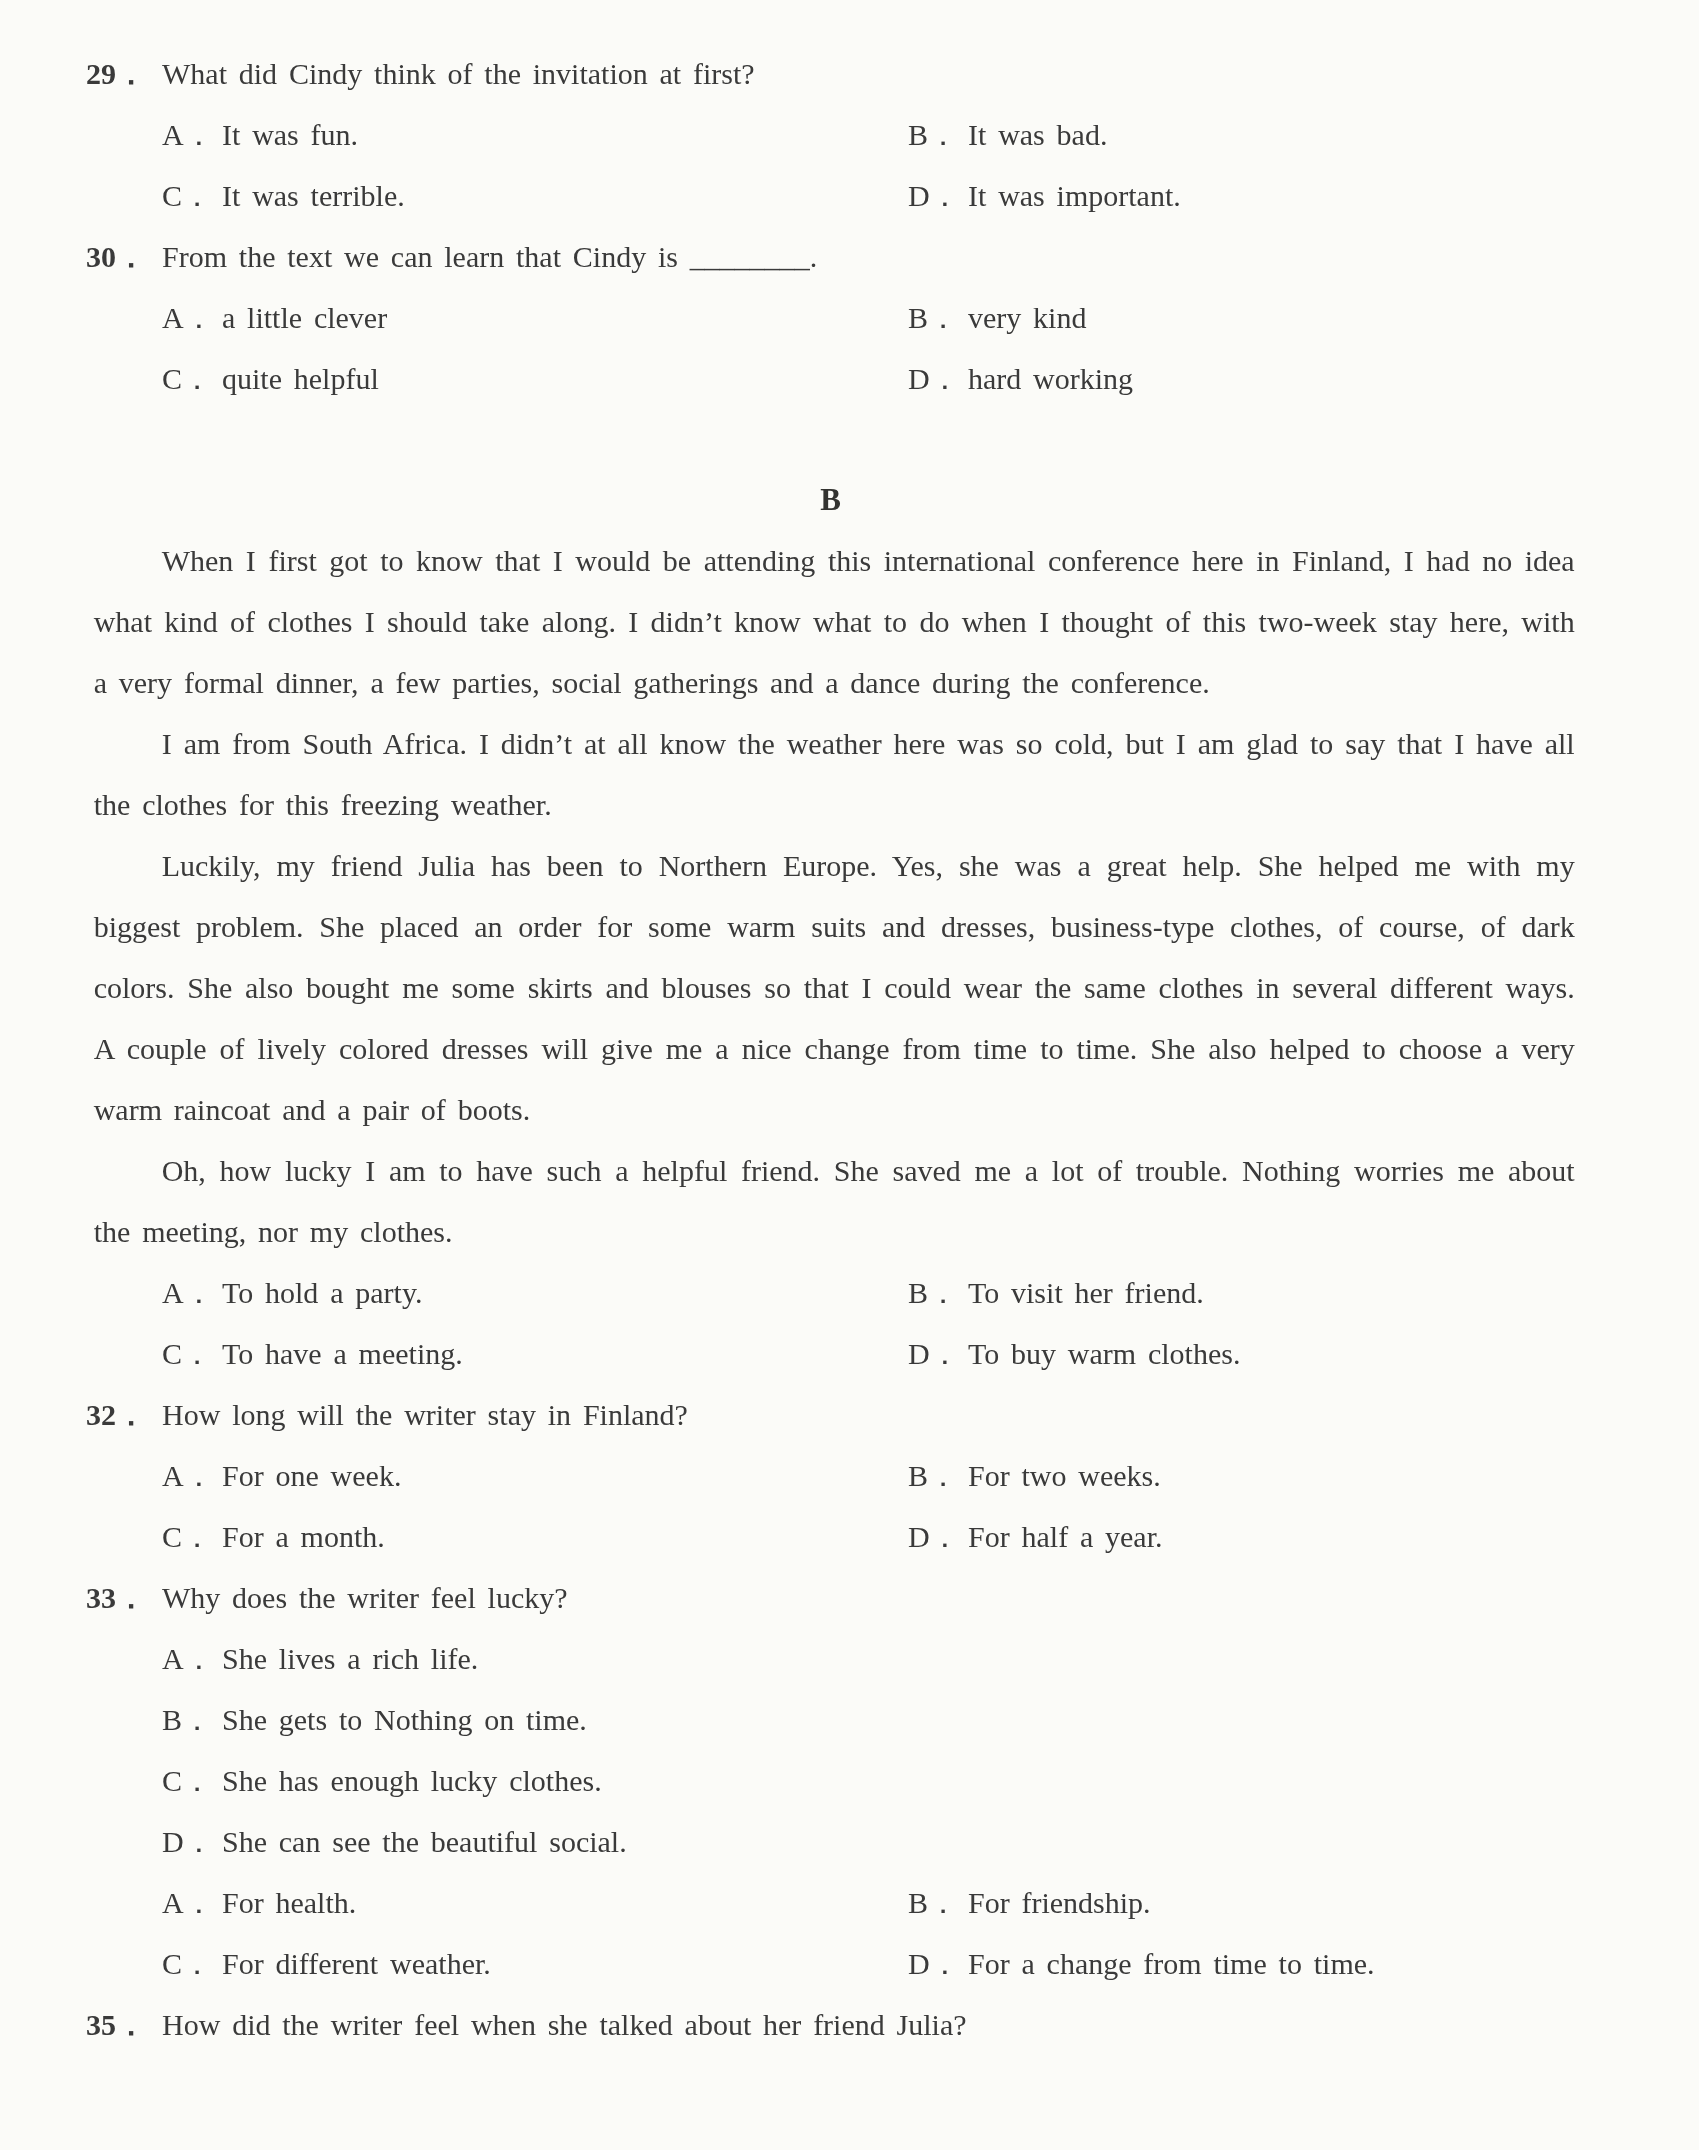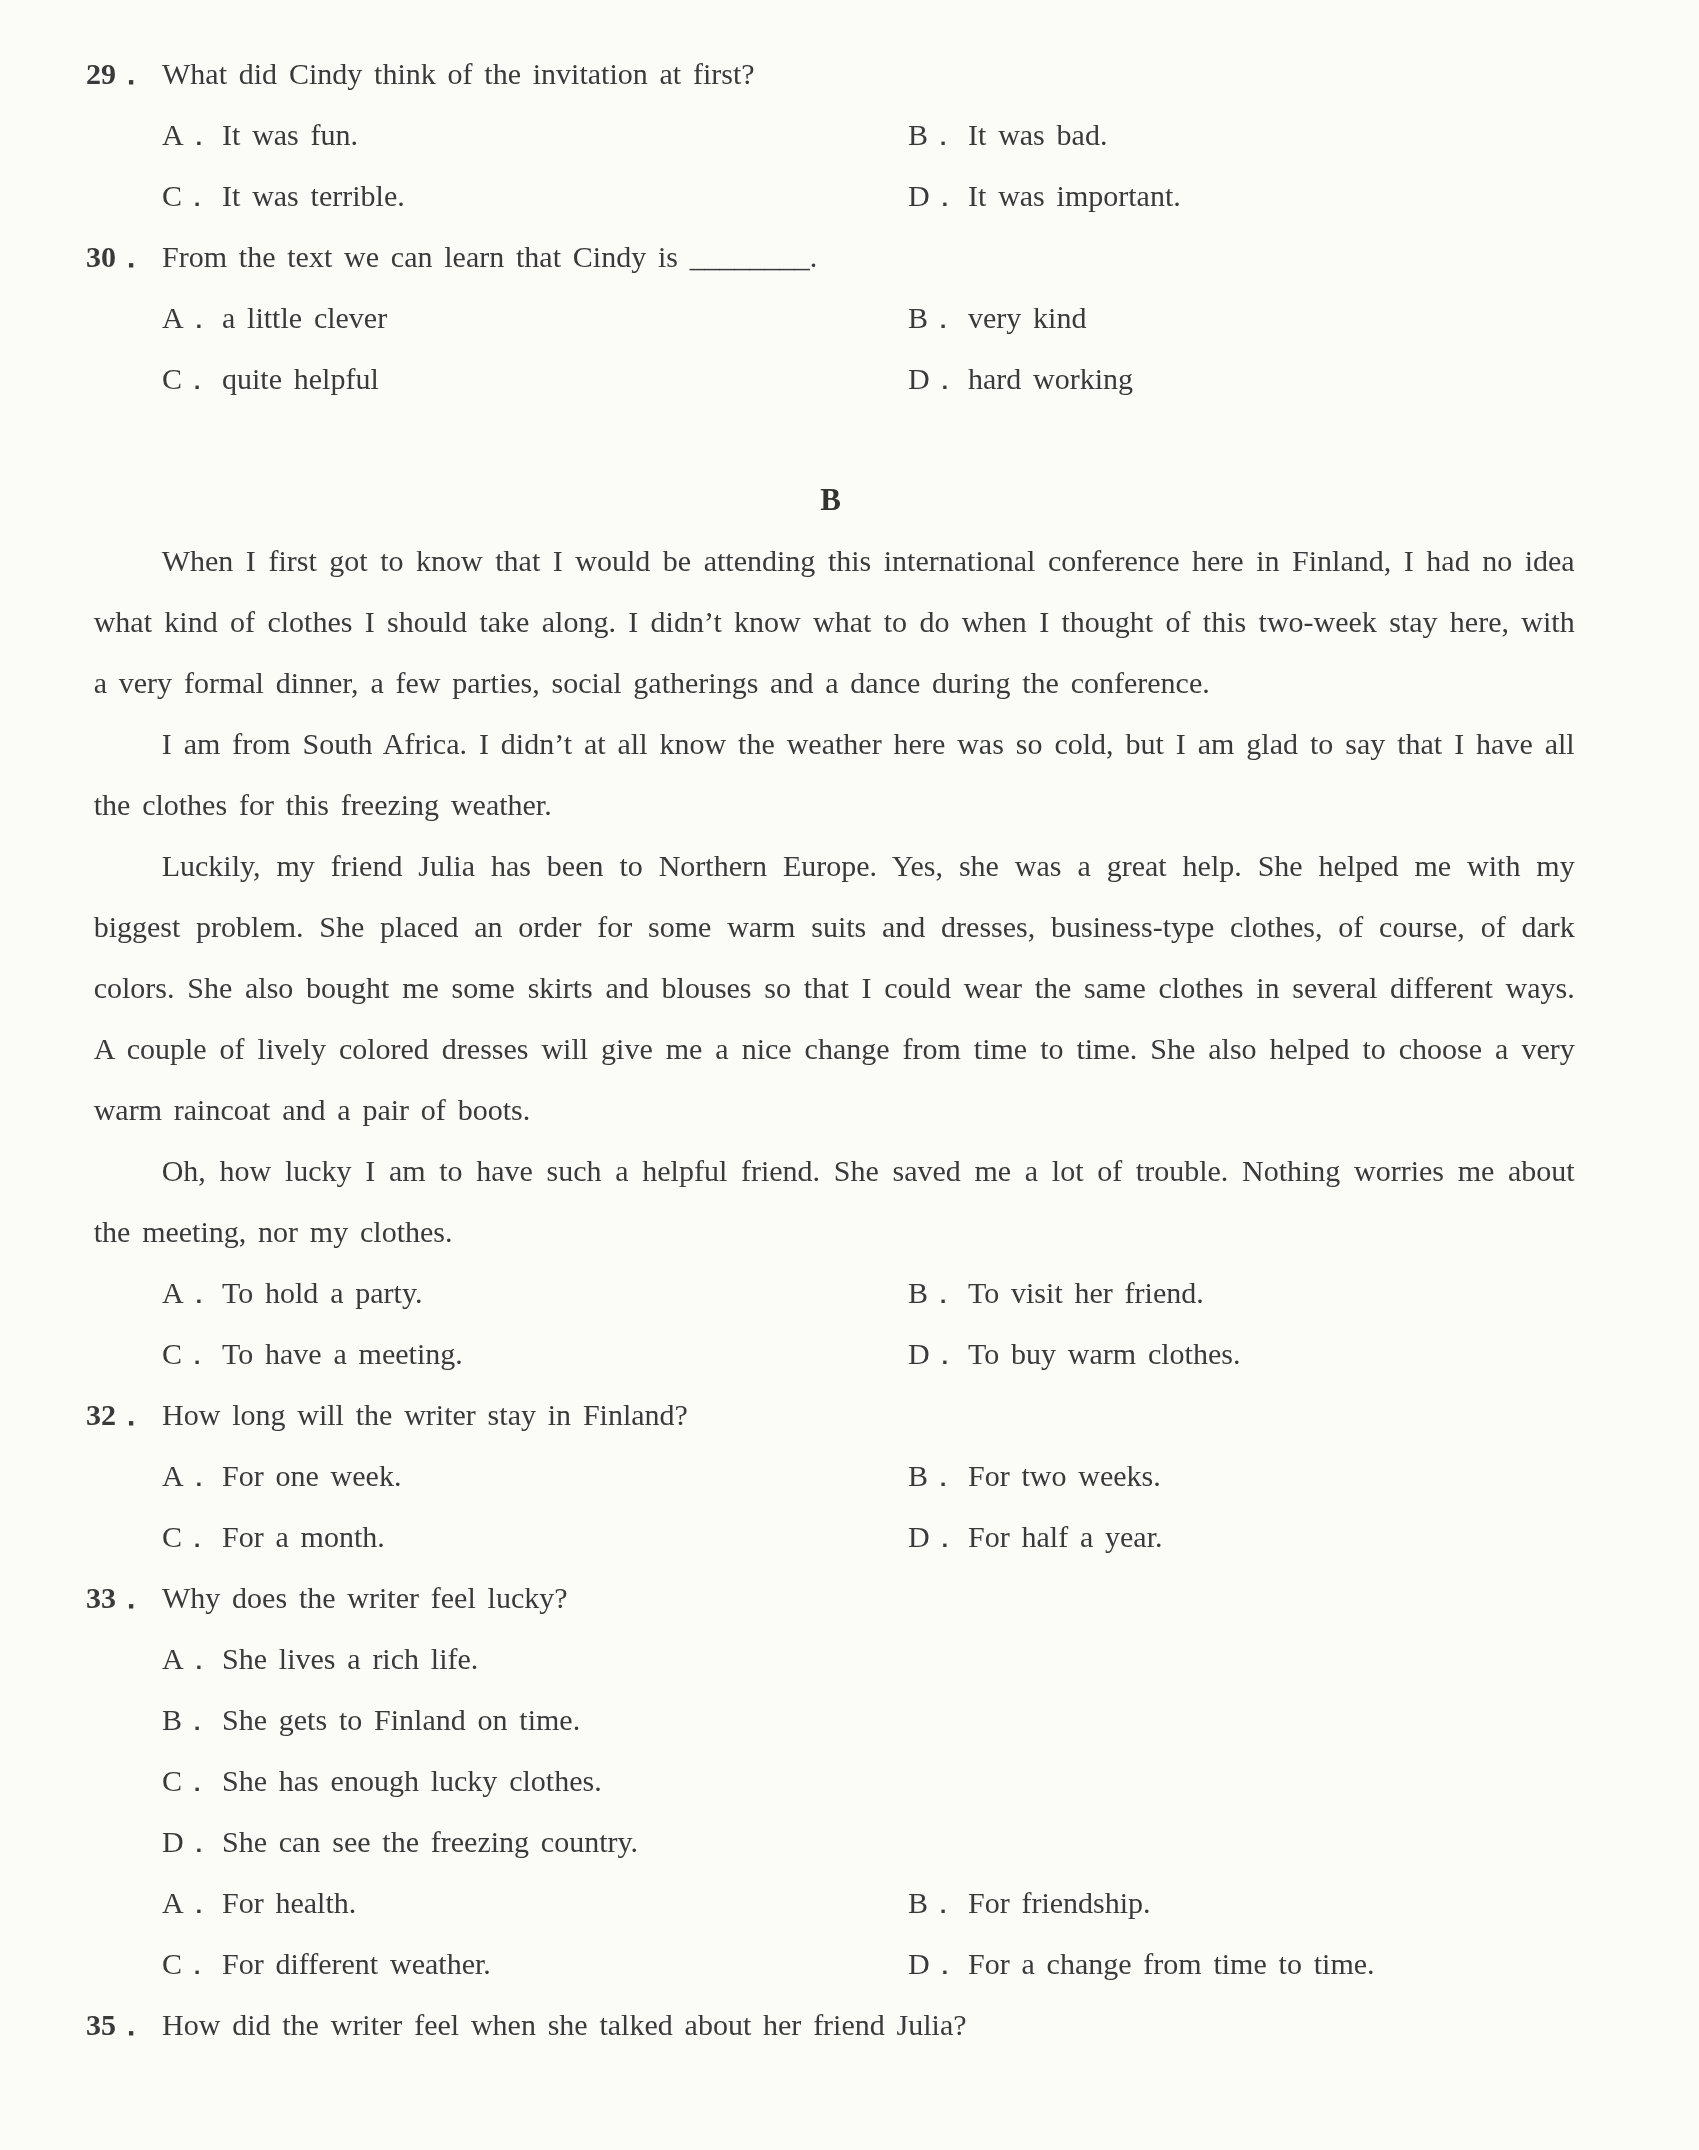--- a/index.html
+++ b/index.html
@@ -184,29 +184,29 @@
         <span class="q-num">33．</span>
         <span class="q-text">Why does the writer feel lucky?</span>
       </div>
       <div class="opts grid1">
         <div class="opt">
           <span class="opt-label">A．</span>
           <span class="opt-text">She lives a rich life.</span>
         </div>
         <div class="opt">
           <span class="opt-label">B．</span>
-          <span class="opt-text">She gets to Finland on time.</span>
+          <span class="opt-text">She gets to Nothing on time.</span>
         </div>
         <div class="opt">
           <span class="opt-label">C．</span>
           <span class="opt-text">She has enough lucky clothes.</span>
         </div>
         <div class="opt">
           <span class="opt-label">D．</span>
-          <span class="opt-text">She can see the freezing country.</span>
+          <span class="opt-text">She can see the beautiful social.</span>
         </div>
       </div>
     </div>
 
     <div class="question">
       <div class="opts grid2">
         <div class="opt">
           <span class="opt-label">A．</span>
           <span class="opt-text">For health.</span>
         </div>

